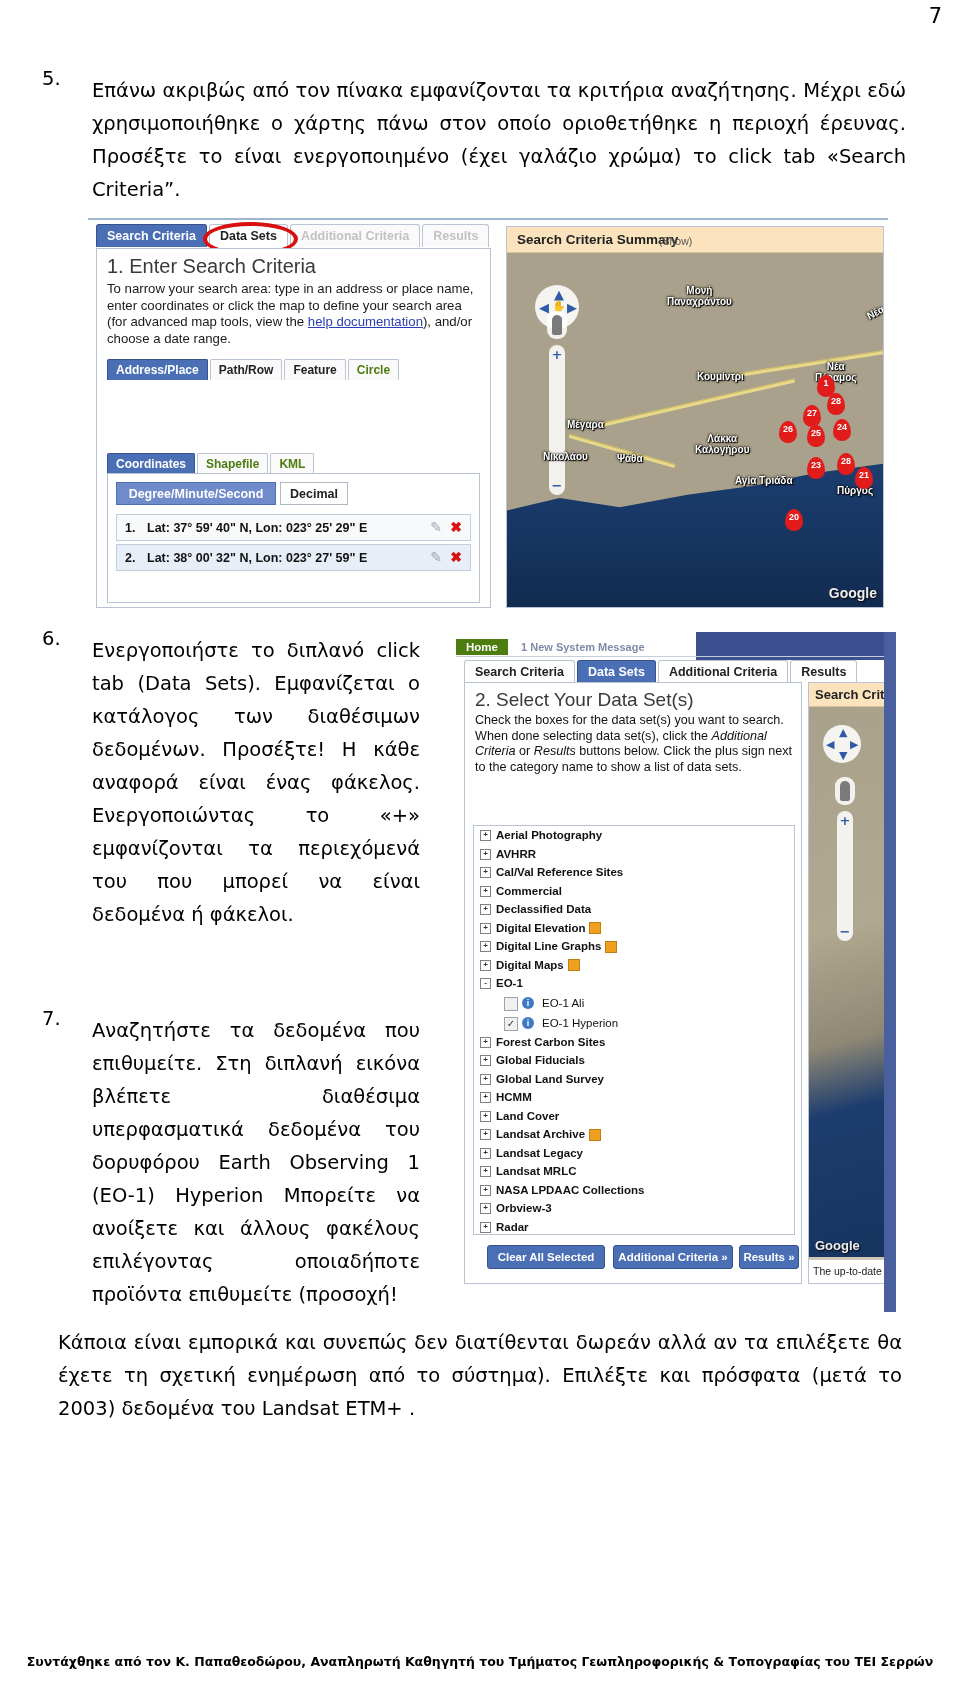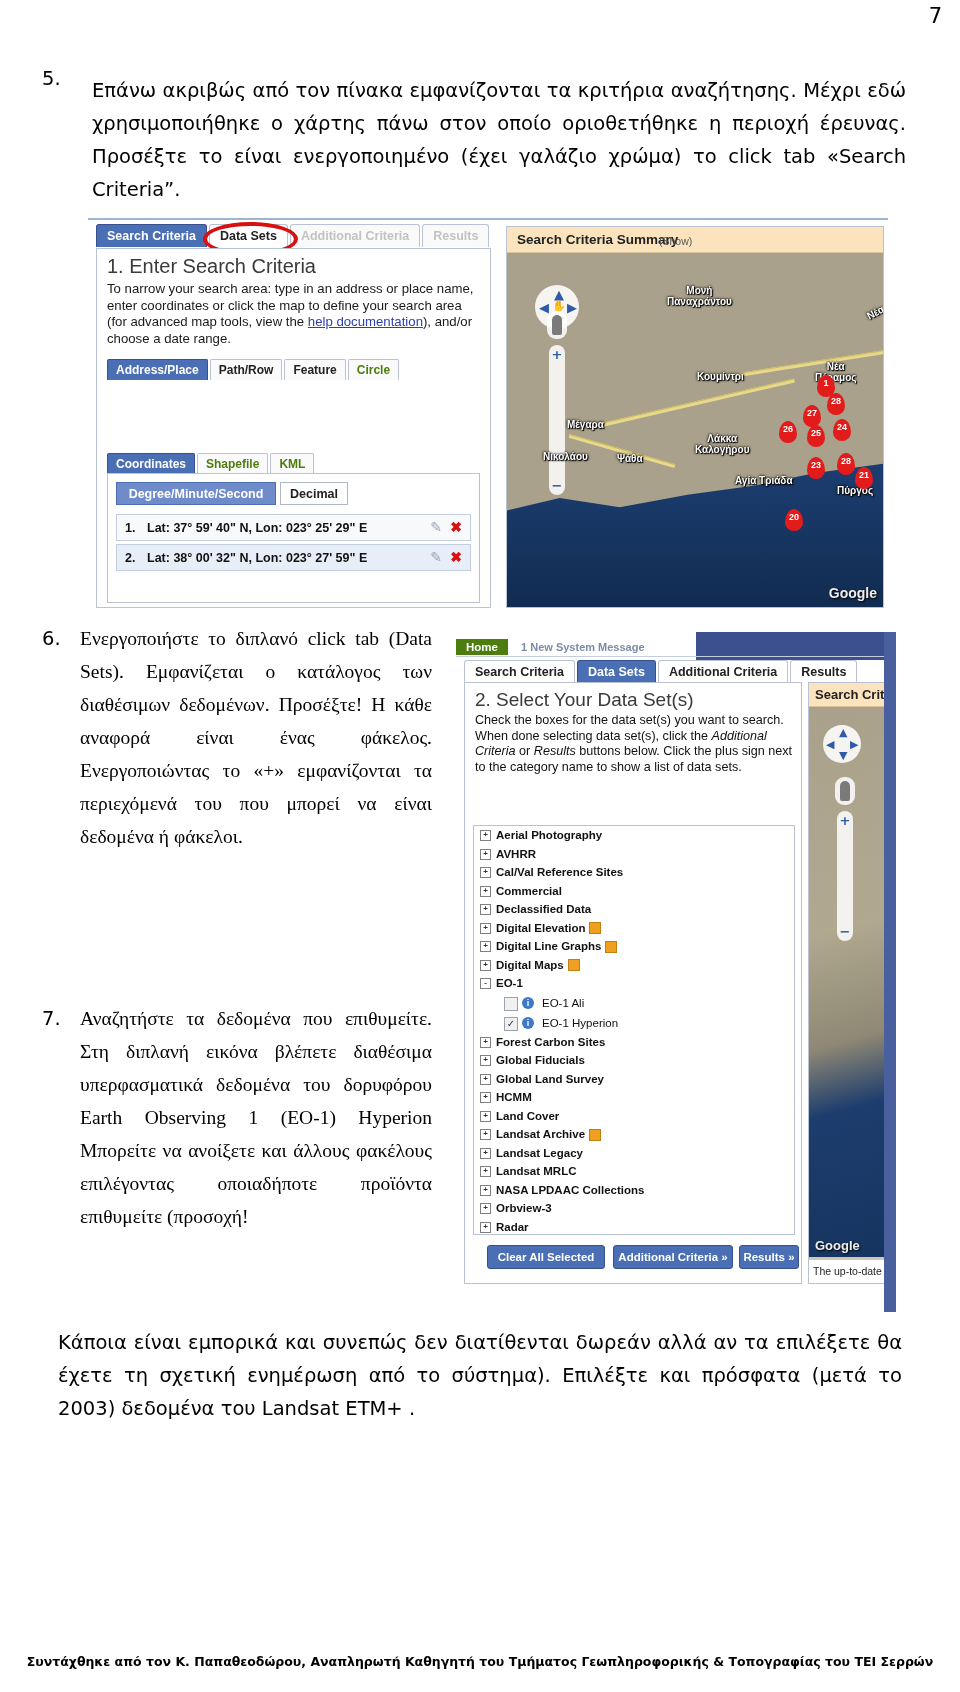--- a/index.html
+++ b/index.html
@@ -176,21 +176,21 @@
   .gwm{
     position:absolute;right:6px;bottom:6px;color:#eee;font-size:14px;font-weight:bold;
     text-shadow:1px 1px 2px #000;font-family:"Liberation Sans",sans-serif;
   }
 
   
   .item6{position:absolute;left:42px;top:622px;width:390px;}
   .item7{position:absolute;left:42px;top:1002px;width:390px;}
   .item6 .num,.item7 .num{position:absolute;left:0;top:0;width:30px;}
   .item6 .body,.item7 .body{margin-left:38px;}
-  .item6 .body p,.item7 .body p{margin:0;text-align:justify;font-family:Liberation Serif, serif;}
+  .item6 .body p,.item7 .body p{margin:12px;text-align:justify;}
 
   .tail{
     position:absolute;left:42px;top:1310px;width:876px;
   }
   .tail p{margin:16px;text-align:justify;}
 
   
   .shot2{
     position:absolute;left:448px;top:632px;width:448px;height:680px;overflow:hidden;
     background:#fff;

